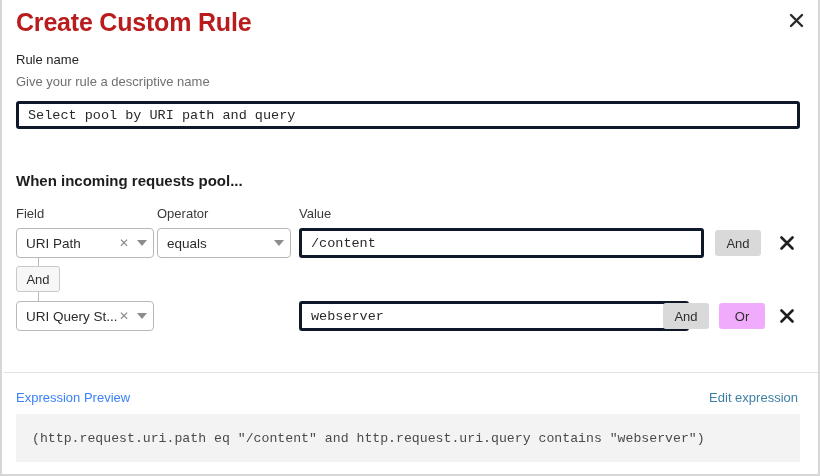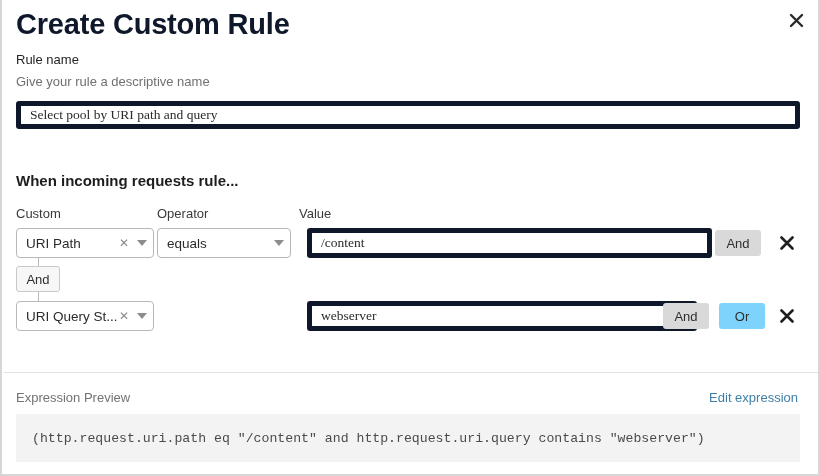--- a/index.html
+++ b/index.html
@@ -22,24 +22,24 @@
     border-right: 2px solid #d6d6d6;
     border-bottom: 2px solid #d6d6d6;
     overflow: hidden;
   }
 
   
   .modal-title {
     position: absolute;
     left: 14px;
     top: 8px;
-    font-size: 29px;
+    font-size: 25px;
     font-weight: bold;
     letter-spacing: -0.2px;
-    color: #0f172a;
+    color: #b91c1c;
   }
   .close-btn {
     position: absolute;
     right: 8px;
     top: 6px;
     width: 28px;
     height: 28px;
     display: flex;
     align-items: center;
     justify-content: center;
@@ -63,24 +63,24 @@
     font-size: 13px;
     color: #707070;
   }
   .rule-name-label { top: 52px; }
   .rule-name-sublabel { top: 74px; }
 
   .text-input {
     position: absolute;
     box-sizing: border-box;
     height: 28px;
-    border: 5px solid #0f172a;
+    border: 3px solid #0f172a;
     border-radius: 3px;
     background: #ffffff;
-    font-family: Liberation Serif, serif;
+    font-family: Liberation Mono, monospace;
     font-size: 13.5px;
     color: #2a2a2a;
     padding: 0 9px;
     outline: none;
   }
   .rule-name-input {
     left: 14px;
     top: 101px;
     width: 784px;
   }
@@ -148,41 +148,41 @@
     cursor: pointer;
   }
   .caret i {
     display: block;
     width: 0; height: 0;
     border-left: 5px solid transparent;
     border-right: 5px solid transparent;
     border-top: 6px solid #8c8c8c;
   }
 
-  .value-input { left: 297px; height: 30px; top: 0; margin-left: 8px; }
+  .value-input { left: 297px; height: 30px; top: 0; }
   .value-input-1 { width: 405px; }
   .value-input-2 { width: 390px; }
 
   .pill-btn {
     position: absolute;
     box-sizing: border-box;
     height: 26px;
     top: 2px;
     border: none;
     border-radius: 3px;
     background: #d9d9d9;
     font-family: "Liberation Sans", sans-serif;
     font-size: 13px;
     color: #2e2e2e;
     cursor: pointer;
     padding: 0;
   }
   .btn-and-1 { left: 713px; width: 46px; }
   .btn-and-2 { left: 661px; width: 46px; }
-  .btn-or-2  { left: 717px; width: 46px; background: #7dd3fc; }
+  .btn-or-2  { left: 717px; width: 46px; background: #f0abfc; }
 
   .delete-btn {
     position: absolute;
     top: 0;
     left: 772px;
     width: 26px;
     height: 30px;
     display: flex;
     align-items: center;
     justify-content: center;
@@ -235,21 +235,21 @@
     height: 1px;
     background: #e2e2e2;
   }
 
   
   .expr-label {
     position: absolute;
     left: 14px;
     top: 390px;
     font-size: 13px;
-    color: #737373;
+    color: #3b82f6;
   }
   .edit-expr-link {
     position: absolute;
     right: 20px;
     top: 390px;
     font-size: 13px;
     color: #3d7fa6;
     text-decoration: none;
     cursor: pointer;
   }
@@ -282,22 +282,22 @@
   <button class="close-btn">
     <svg width="15" height="15" viewBox="0 0 15 15">
       <path d="M2 2 L13 13 M13 2 L2 13" stroke="#2b2b2b" stroke-width="2.4" stroke-linecap="round"></path>
     </svg>
   </button>
 
   <div class="section-label rule-name-label">Rule name</div>
   <div class="section-sublabel rule-name-sublabel">Give your rule a descriptive name</div>
   <input class="text-input rule-name-input" type="text" value="Select pool by URI path and query" style="">
 
-  <div class="match-heading">When incoming requests rule...</div>
-  <div class="col-header field">Custom</div>
+  <div class="match-heading">When incoming requests pool...</div>
+  <div class="col-header field">Field</div>
   <div class="col-header operator">Operator</div>
   <div class="col-header value">Value</div>
 
   <div class="row row-1">
     <div class="select-box select-field">
       <span class="select-text">URI Path</span>
       <span class="clear-x">✕</span>
       <span class="caret">
           <i></i>
         </span>

